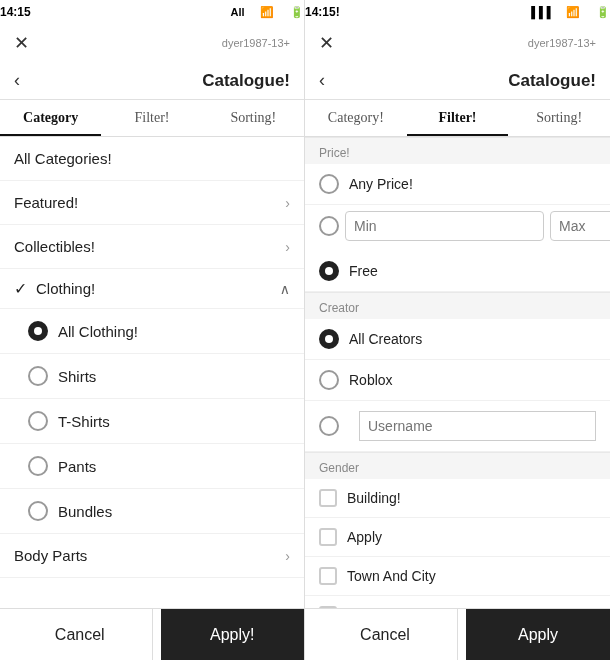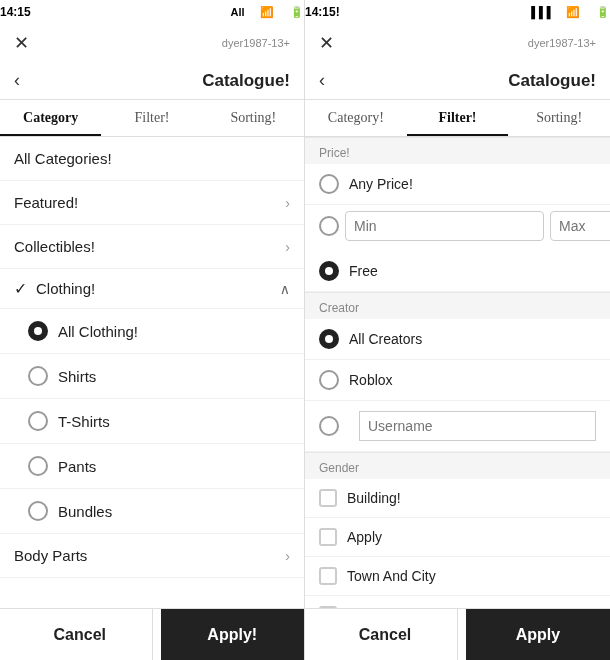--- a/index.html
+++ b/index.html
@@ -190,21 +190,21 @@
       border-top: 1px solid #ddd;
       background: #fff;
     }
 
     .bottom-btn {
       flex: 1;
       display: flex;
       align-items: center;
       justify-content: center;
       font-size: 16px;
-      font-weight: 700;
+      font-weight: 400;
       cursor: pointer;
       margin-left: 8px;
     }
 
     .bottom-btn.cancel {
       color: #222;
       background: #fff;
       border-right: 1px solid #ddd;
     }
 

